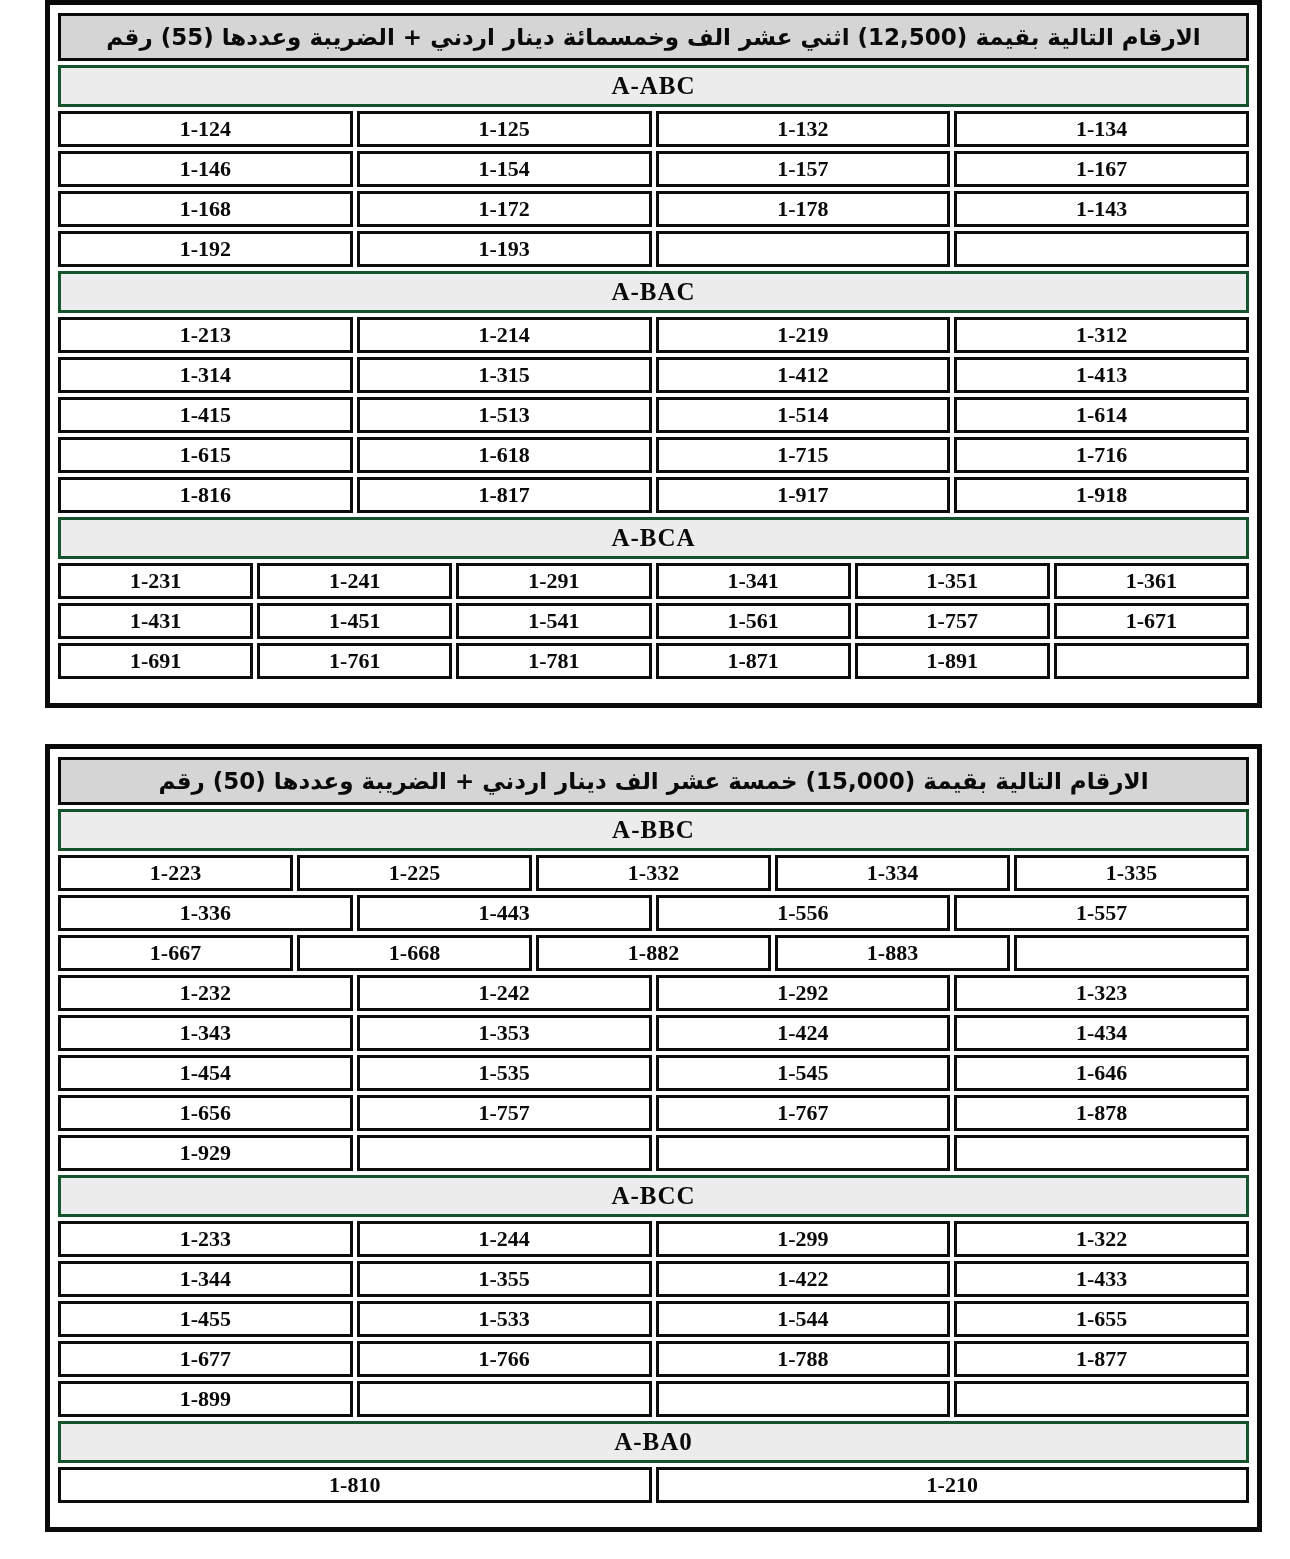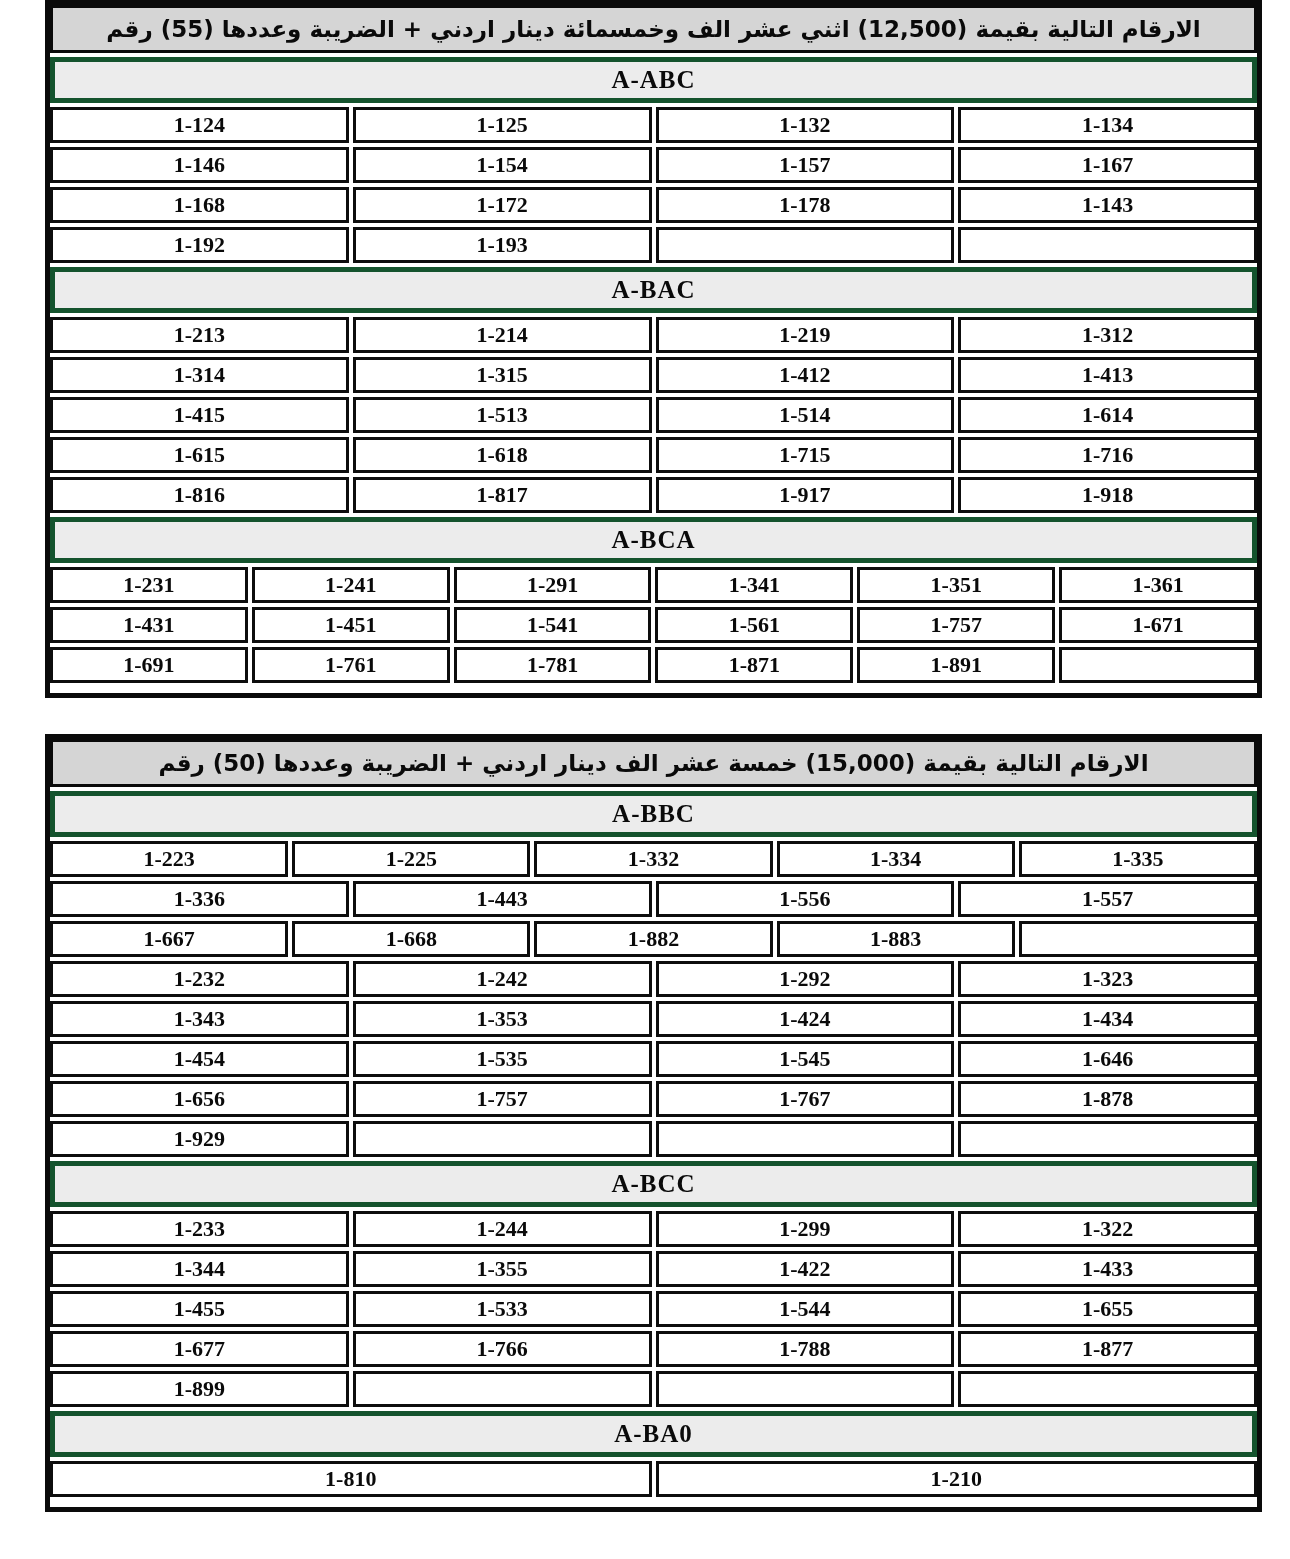--- a/index.html
+++ b/index.html
@@ -13,21 +13,21 @@
     overflow: hidden;
     font-family: "Liberation Serif", serif;
   }
   .page {
     padding-left: 45px;
     padding-right: 28px;
     box-sizing: border-box;
   }
   .block {
     border: 5px solid #0a0a0a;
-    padding: 0;
+    padding: 8px;
     background: #ffffff;
     box-sizing: border-box;
   }
   .block + .block {
     margin-top: 36px;
   }
   .main-header {
     background: #d5d5d5;
     border: 3px solid #0a0a0a;
     direction: rtl;
@@ -35,38 +35,38 @@
     font-family: "DejaVu Sans", sans-serif;
     font-weight: bold;
     font-size: 23px;
     line-height: 30px;
     padding: 6px 14px;
     margin-bottom: 4px;
     color: #0a0a0a;
   }
   .subheader {
     background: #ececec;
-    border: 5px solid #14532d;
+    border: 3px solid #14532d;
     text-align: center;
     font-family: "Liberation Serif", serif;
     font-weight: bold;
     font-size: 25px;
     line-height: 26px;
     padding: 5px 0;
     margin-bottom: 4px;
     color: #0a0a0a;
     letter-spacing: 1px;
   }
   .row {
     display: flex;
     gap: 4px;
     margin-bottom: 4px;
   }
   .block > :last-child {
-    margin-bottom: 10px;
+    margin-bottom: 16px;
   }
   .cell {
     flex: 1;
     border: 3px solid #0d0d0d;
     background: #ffffff;
     text-align: center;
     font-family: "Liberation Serif", serif;
     font-weight: bold;
     font-size: 22px;
     line-height: 24px;

